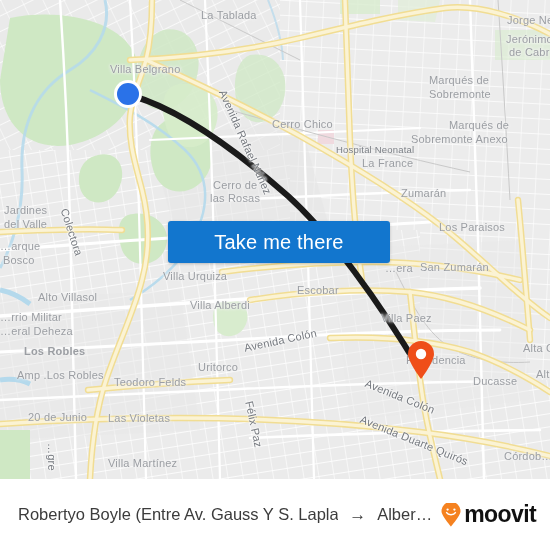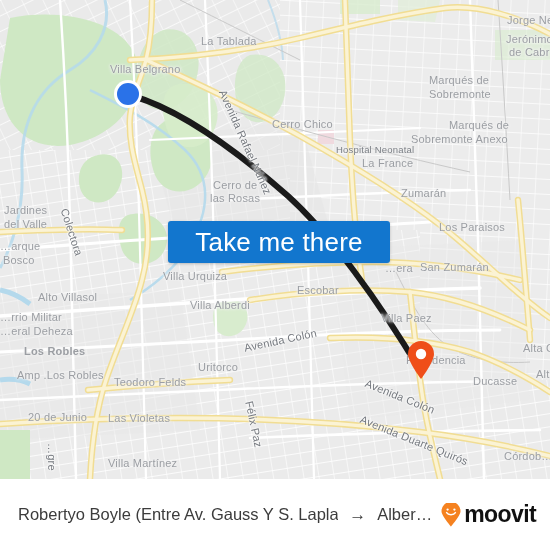--- a/index.html
+++ b/index.html
@@ -69,21 +69,21 @@
     position: absolute;
     left: 168px;
     top: 221px;
     width: 222px;
     height: 42px;
     background: #1276ce;
     border: none;
     border-radius: 3px;
     color: #ffffff;
     font-family: "Liberation Sans", sans-serif;
-    font-size: 26px;
+    font-size: 20px;
     letter-spacing: .2px;
     cursor: pointer;
     box-shadow: 0 1px 3px rgba(0,0,0,.22);
     display: flex;
     align-items: center;
     justify-content: center;
   }
 
   
   .attribution {
@@ -260,21 +260,21 @@
         <path d="M410 292 C414 330 418 370 424 406 C430 440 436 462 440 479"></path>
         <path d="M0 424 C60 420 120 418 180 418 C260 418 340 422 420 432 C470 438 510 446 550 456"></path>
         <path d="M88 390 C130 386 180 382 230 380"></path>
         <path d="M518 200 C522 240 526 290 530 340"></path>
       </g>
 
       <path d="M133 96 C180 110 236 150 288 196 C330 234 378 300 421 372" stroke="#1a1a1a" stroke-width="6" fill="none" stroke-linecap="round"></path>
     </svg>
 
     <div id="nbhd-labels">
-        <div class="map-label" style="left: 201px; top: 9px; margin-top: 26px;">La Tablada</div>
+        <div class="map-label" style="left: 201px; top: 9px;">La Tablada</div>
         <div class="map-label" style="left: 507px; top: 14px;">Jorge Ne…</div>
         <div class="map-label" style="left: 506px; top: 33px;">Jerónimo</div>
         <div class="map-label" style="left: 509px; top: 46px;">de Cabr…</div>
         <div class="map-label" style="left: 110px; top: 63px;">Villa Belgrano</div>
         <div class="map-label" style="left: 429px; top: 74px;">Marqués de</div>
         <div class="map-label" style="left: 429px; top: 88px;">Sobremonte</div>
         <div class="map-label" style="left: 272px; top: 118px;">Cerro Chico</div>
         <div class="map-label" style="left: 449px; top: 119px;">Marqués de</div>
         <div class="map-label" style="left: 411px; top: 133px;">Sobremonte Anexo</div>
         <div class="map-label poi" style="left: 336px; top: 145px;">Hospital Neonatal</div>

